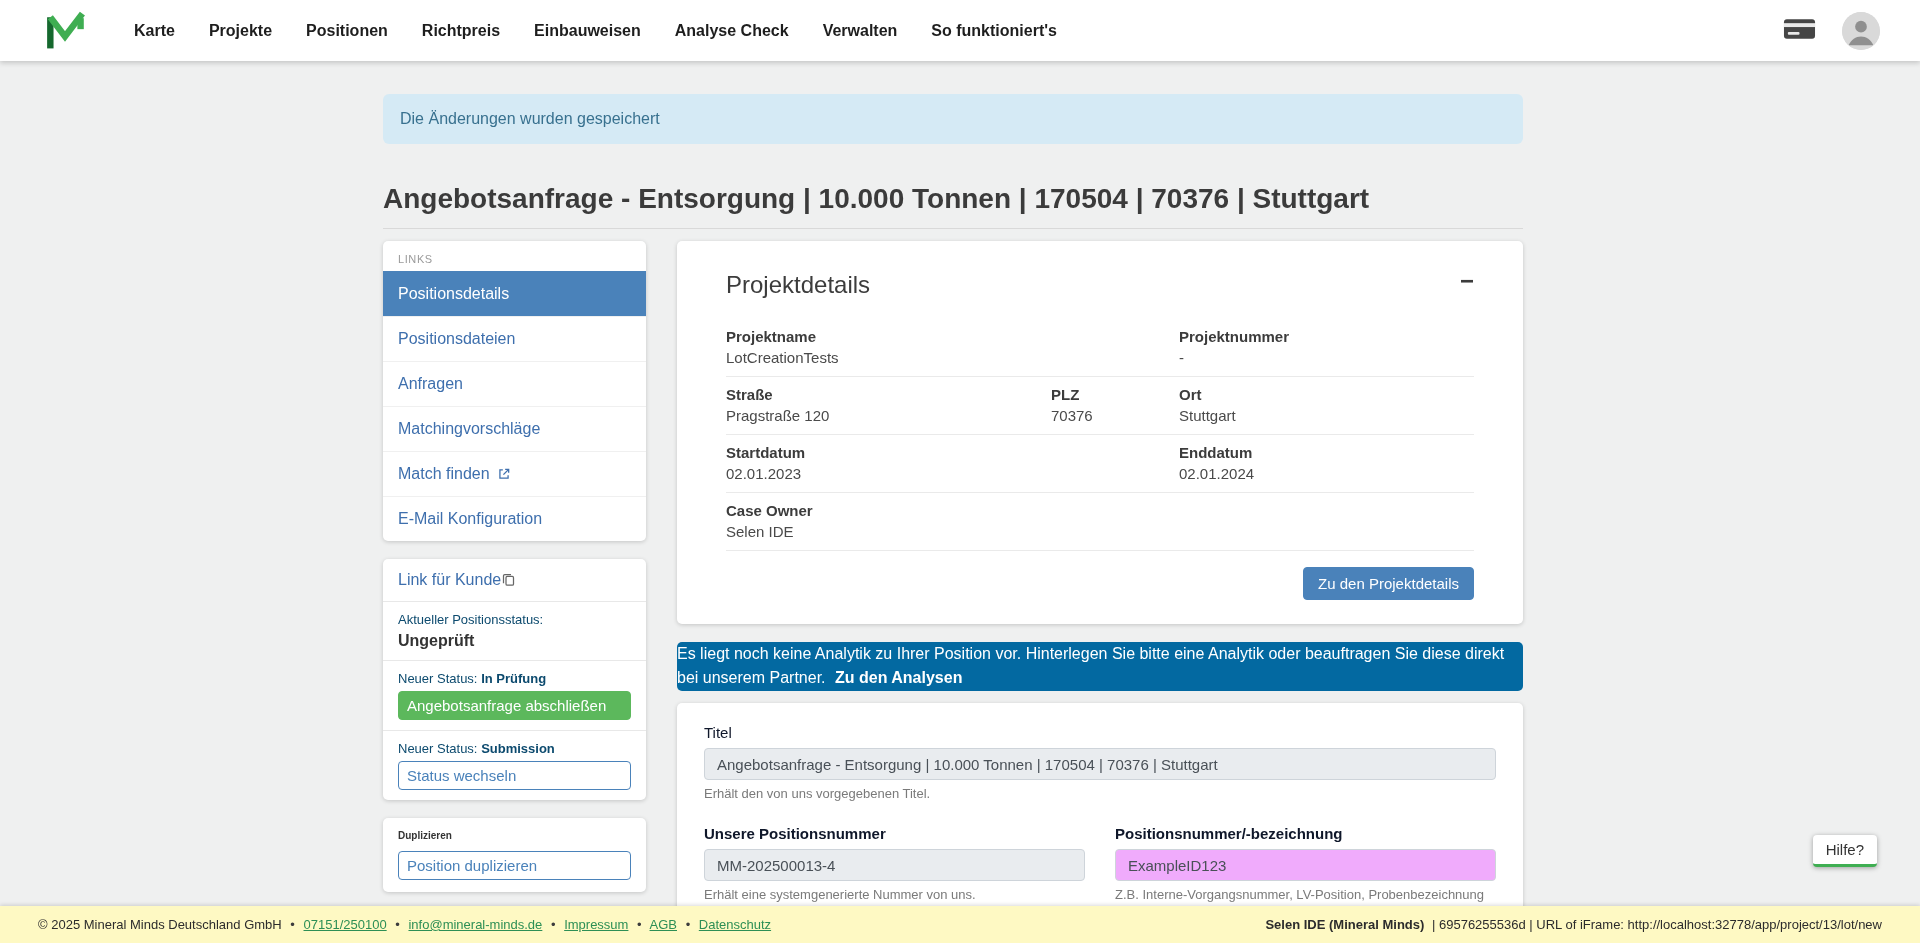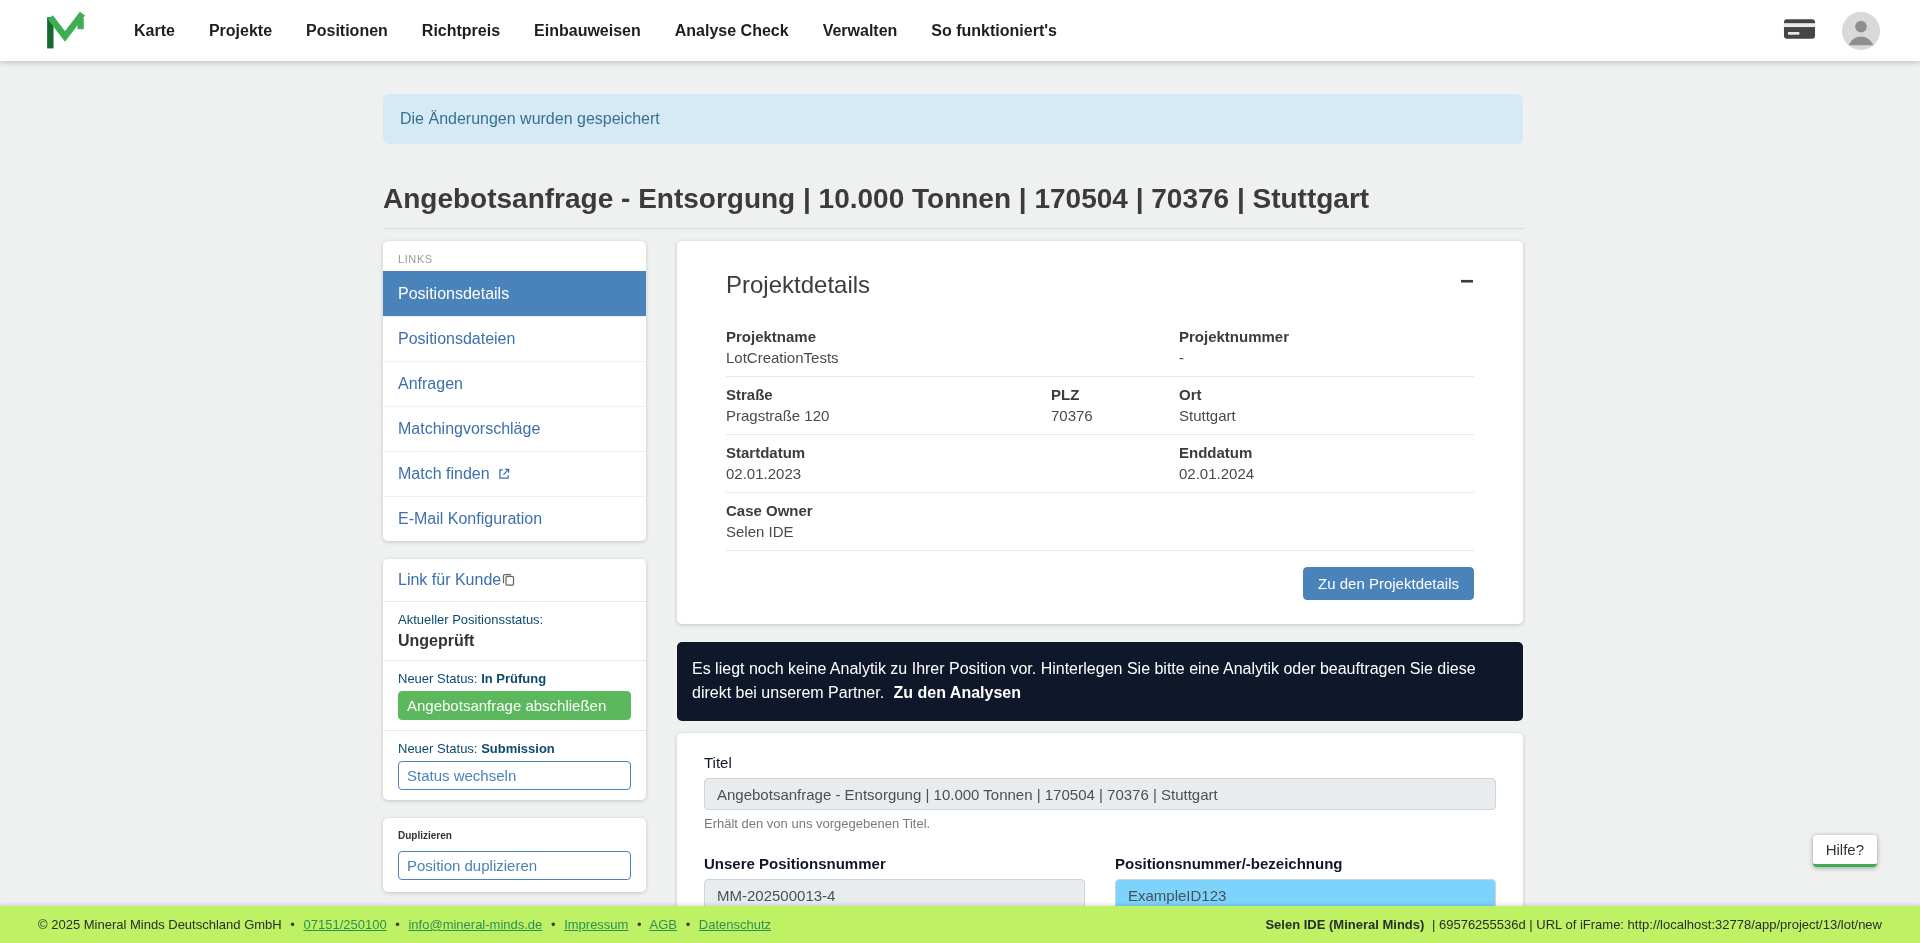--- a/index.html
+++ b/index.html
@@ -57,40 +57,40 @@
   .pd-head h2{font-size:24px;font-weight:500;color:#3c3c3c}
   .collapse-btn{background:none;border:0;font-size:24px;font-weight:700;color:#3c3c3c;line-height:.8}
   .pd-row{display:grid;grid-template-columns:325px 128px 1fr;padding:9px 0 10px;border-bottom:1px solid #eaeaea}
   .span2{grid-column:1/3}
   .span3{grid-column:1/4}
   .pd-label{font-size:15px;font-weight:700;color:#3c3c3c;margin-bottom:4px}
   .pd-value{font-size:15px;color:#4a4a4a}
   .pd-actions{display:flex;justify-content:flex-end;margin-top:16px}
   .btn.solid-blue{width:auto;background:#4a82ba;color:#fff;border:1px solid #4a82ba;padding:7px 14px}
 
-  .banner{background:#0f172a;border-radius:5px;color:#fff;padding:15px;font-size:16px;line-height:1.55;margin:0 0 12px}
+  .banner{background:#0369a1;border-radius:5px;color:#fff;font-size:16px;line-height:1.55;margin:0 0 12px}
   .banner strong{margin-left:5px;cursor:pointer}
 
   .form-card{padding:21px 27px 60px;margin-bottom:0}
   .form-label{display:block;font-size:15px;color:#0f172a;margin-bottom:7px}
   .form-label.b{font-weight:700}
   .text-input{width:100%;height:32px;border:1px solid #ced4da;border-radius:4px;padding:0 12px;
-              font-size:15px;color:#495057;font-family:inherit;background:#7dd3fc}
+              font-size:15px;color:#495057;font-family:inherit;background:#f0abfc}
   .text-input:disabled{background:#e9ecef}
   .help{font-size:13px;color:#7a7a7a;margin-top:6px}
   .form-row{display:flex;gap:30px;margin-top:24px}
   .form-col{flex:1;min-width:0}
 
   
   .help-btn{position:absolute;right:43px;top:835px;z-index:15;background:#fff;border:0;
             border-bottom:3px solid #3fae52;border-radius:4px;box-shadow:0 1px 5px rgba(0,0,0,.35);
             padding:6px 13px;font-size:15px;color:#333}
 
   
-  .footer{position:absolute;left:0;bottom:0;width:1920px;height:37px;background:#bef264;z-index:25;
+  .footer{position:absolute;left:0;bottom:0;width:1920px;height:37px;background:#fef9c3;z-index:25;
           box-shadow:0 -1px 4px rgba(0,0,0,.15);display:flex;align-items:center;
           justify-content:space-between;padding:0 38px;font-size:13px;color:#2c2c2c}
   .footer-left span,.footer-left a{margin-right:5px}
   .footer-left .green-link{color:#2d8f55;text-decoration:underline}
   .sep{color:#3c3c3c}
   .footer-right b{margin-right:4px}
 </style>
 </head>
 <body>
 

